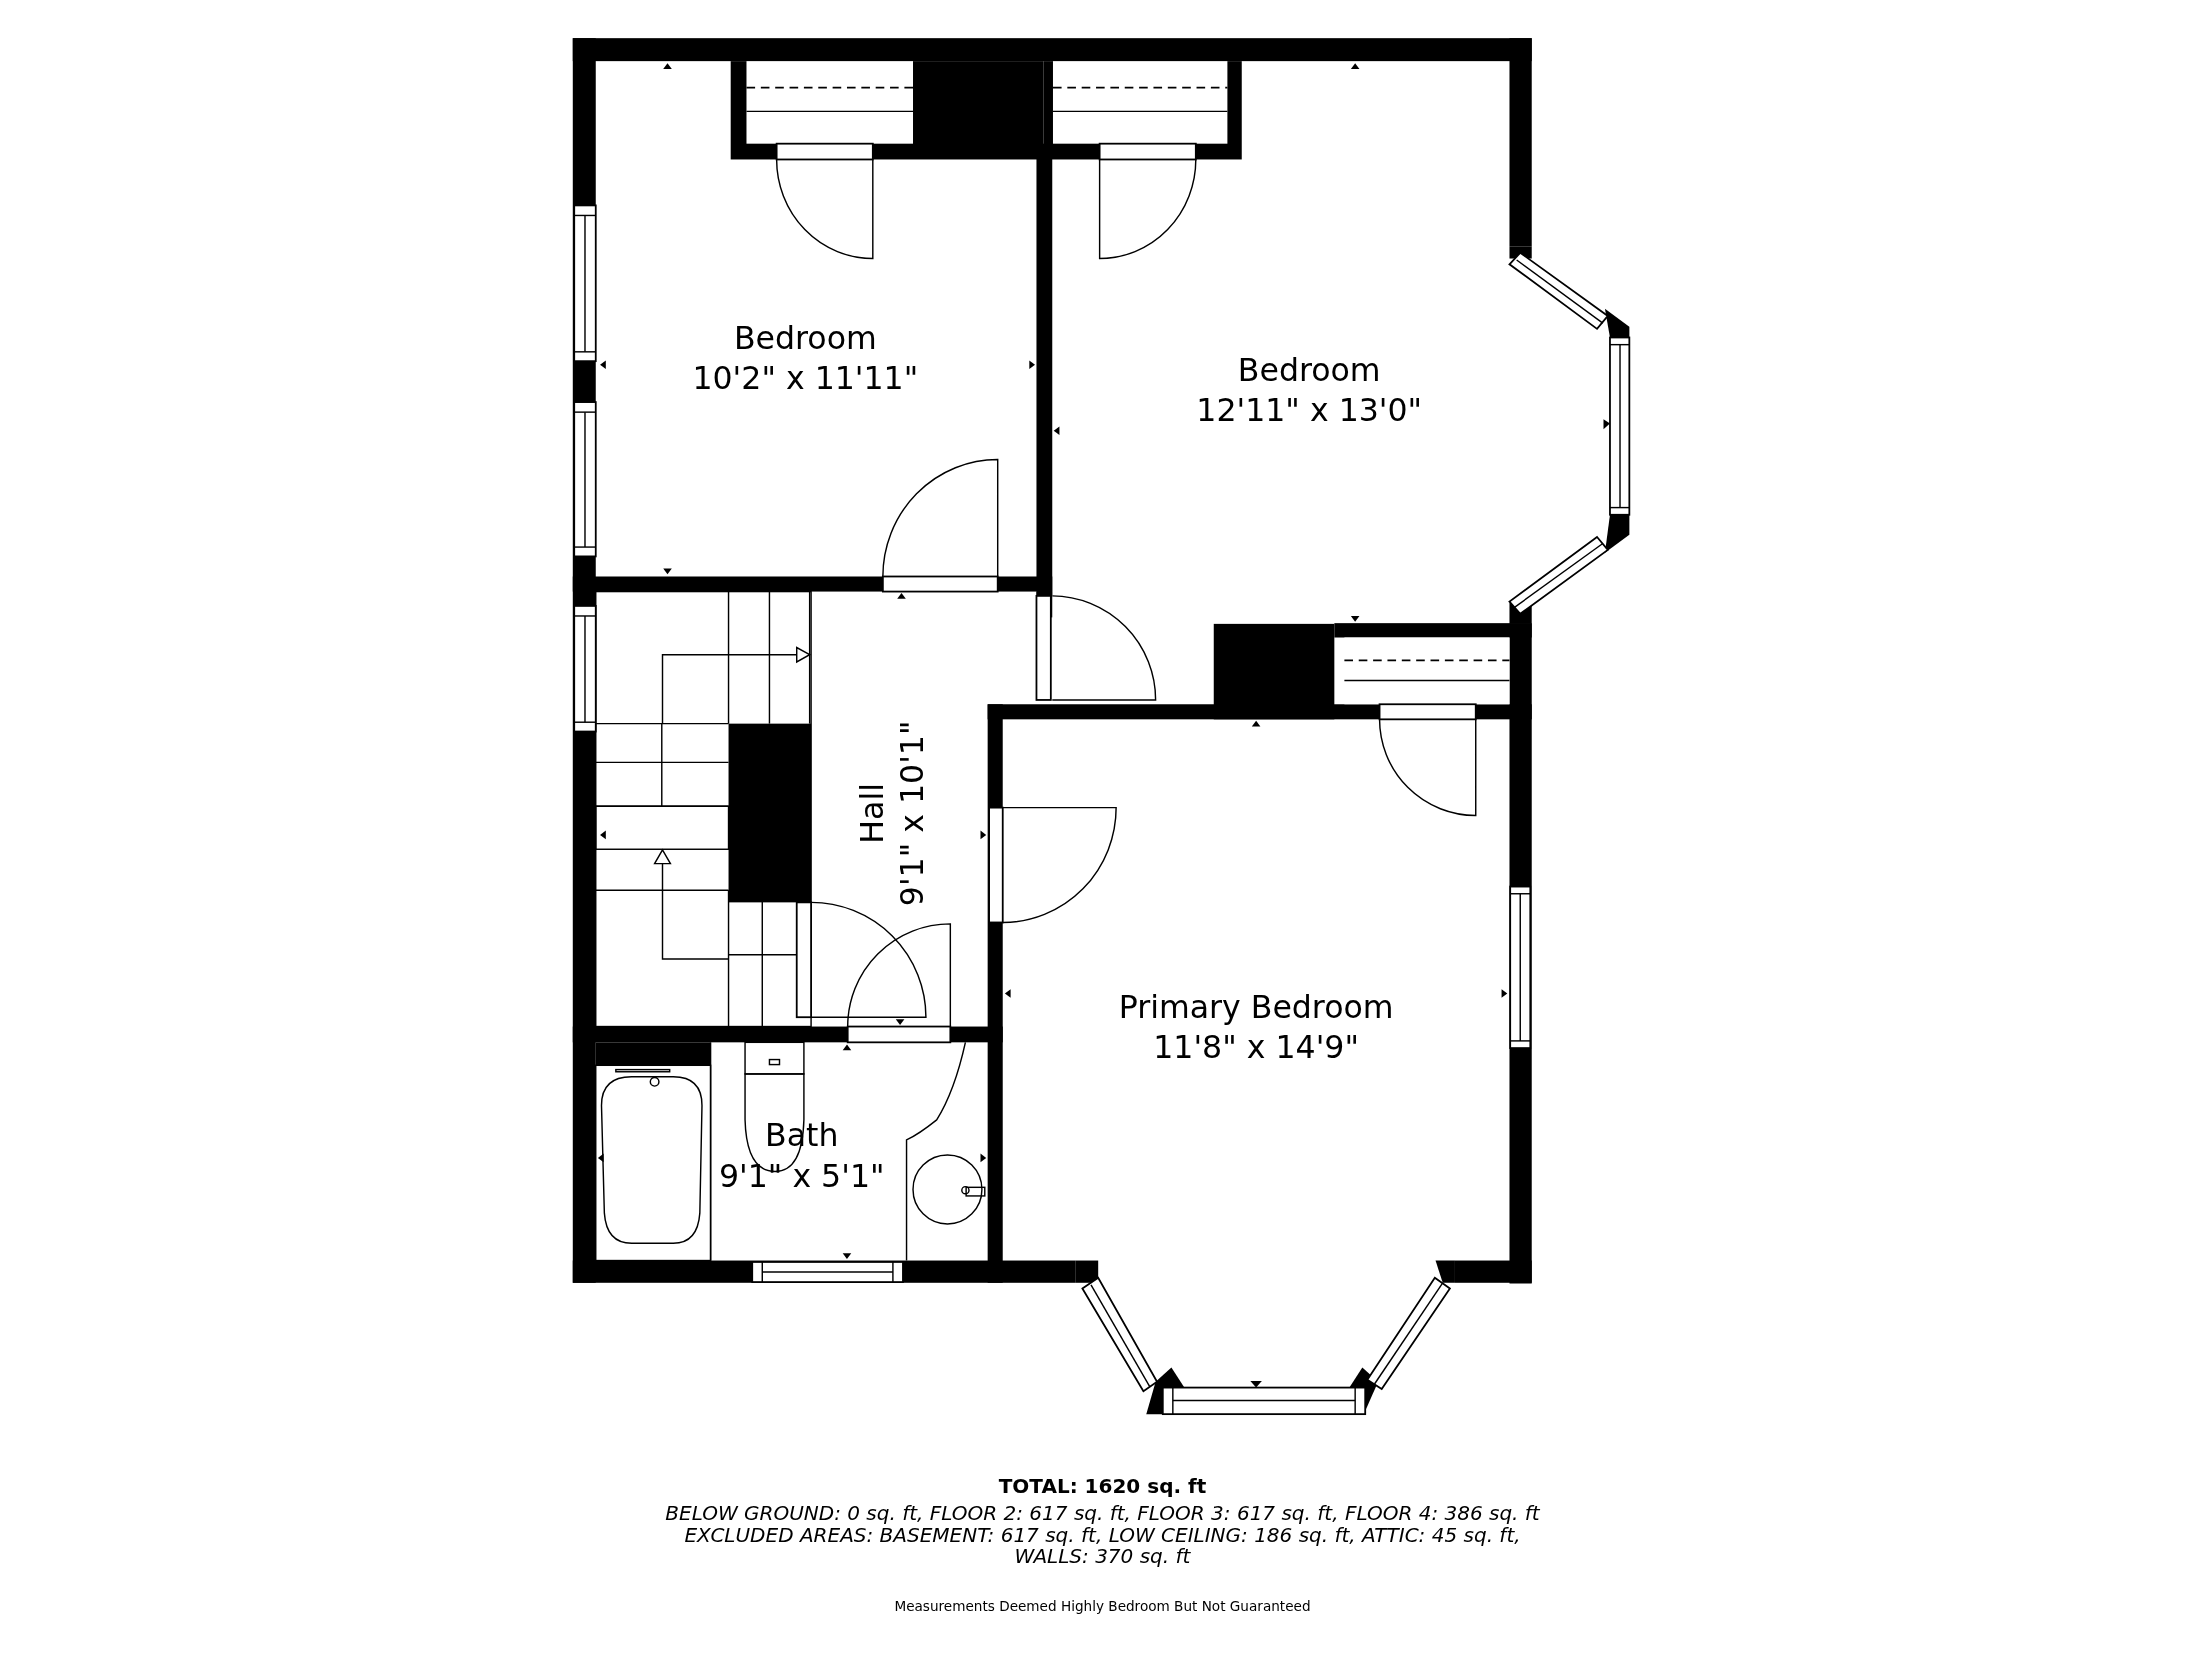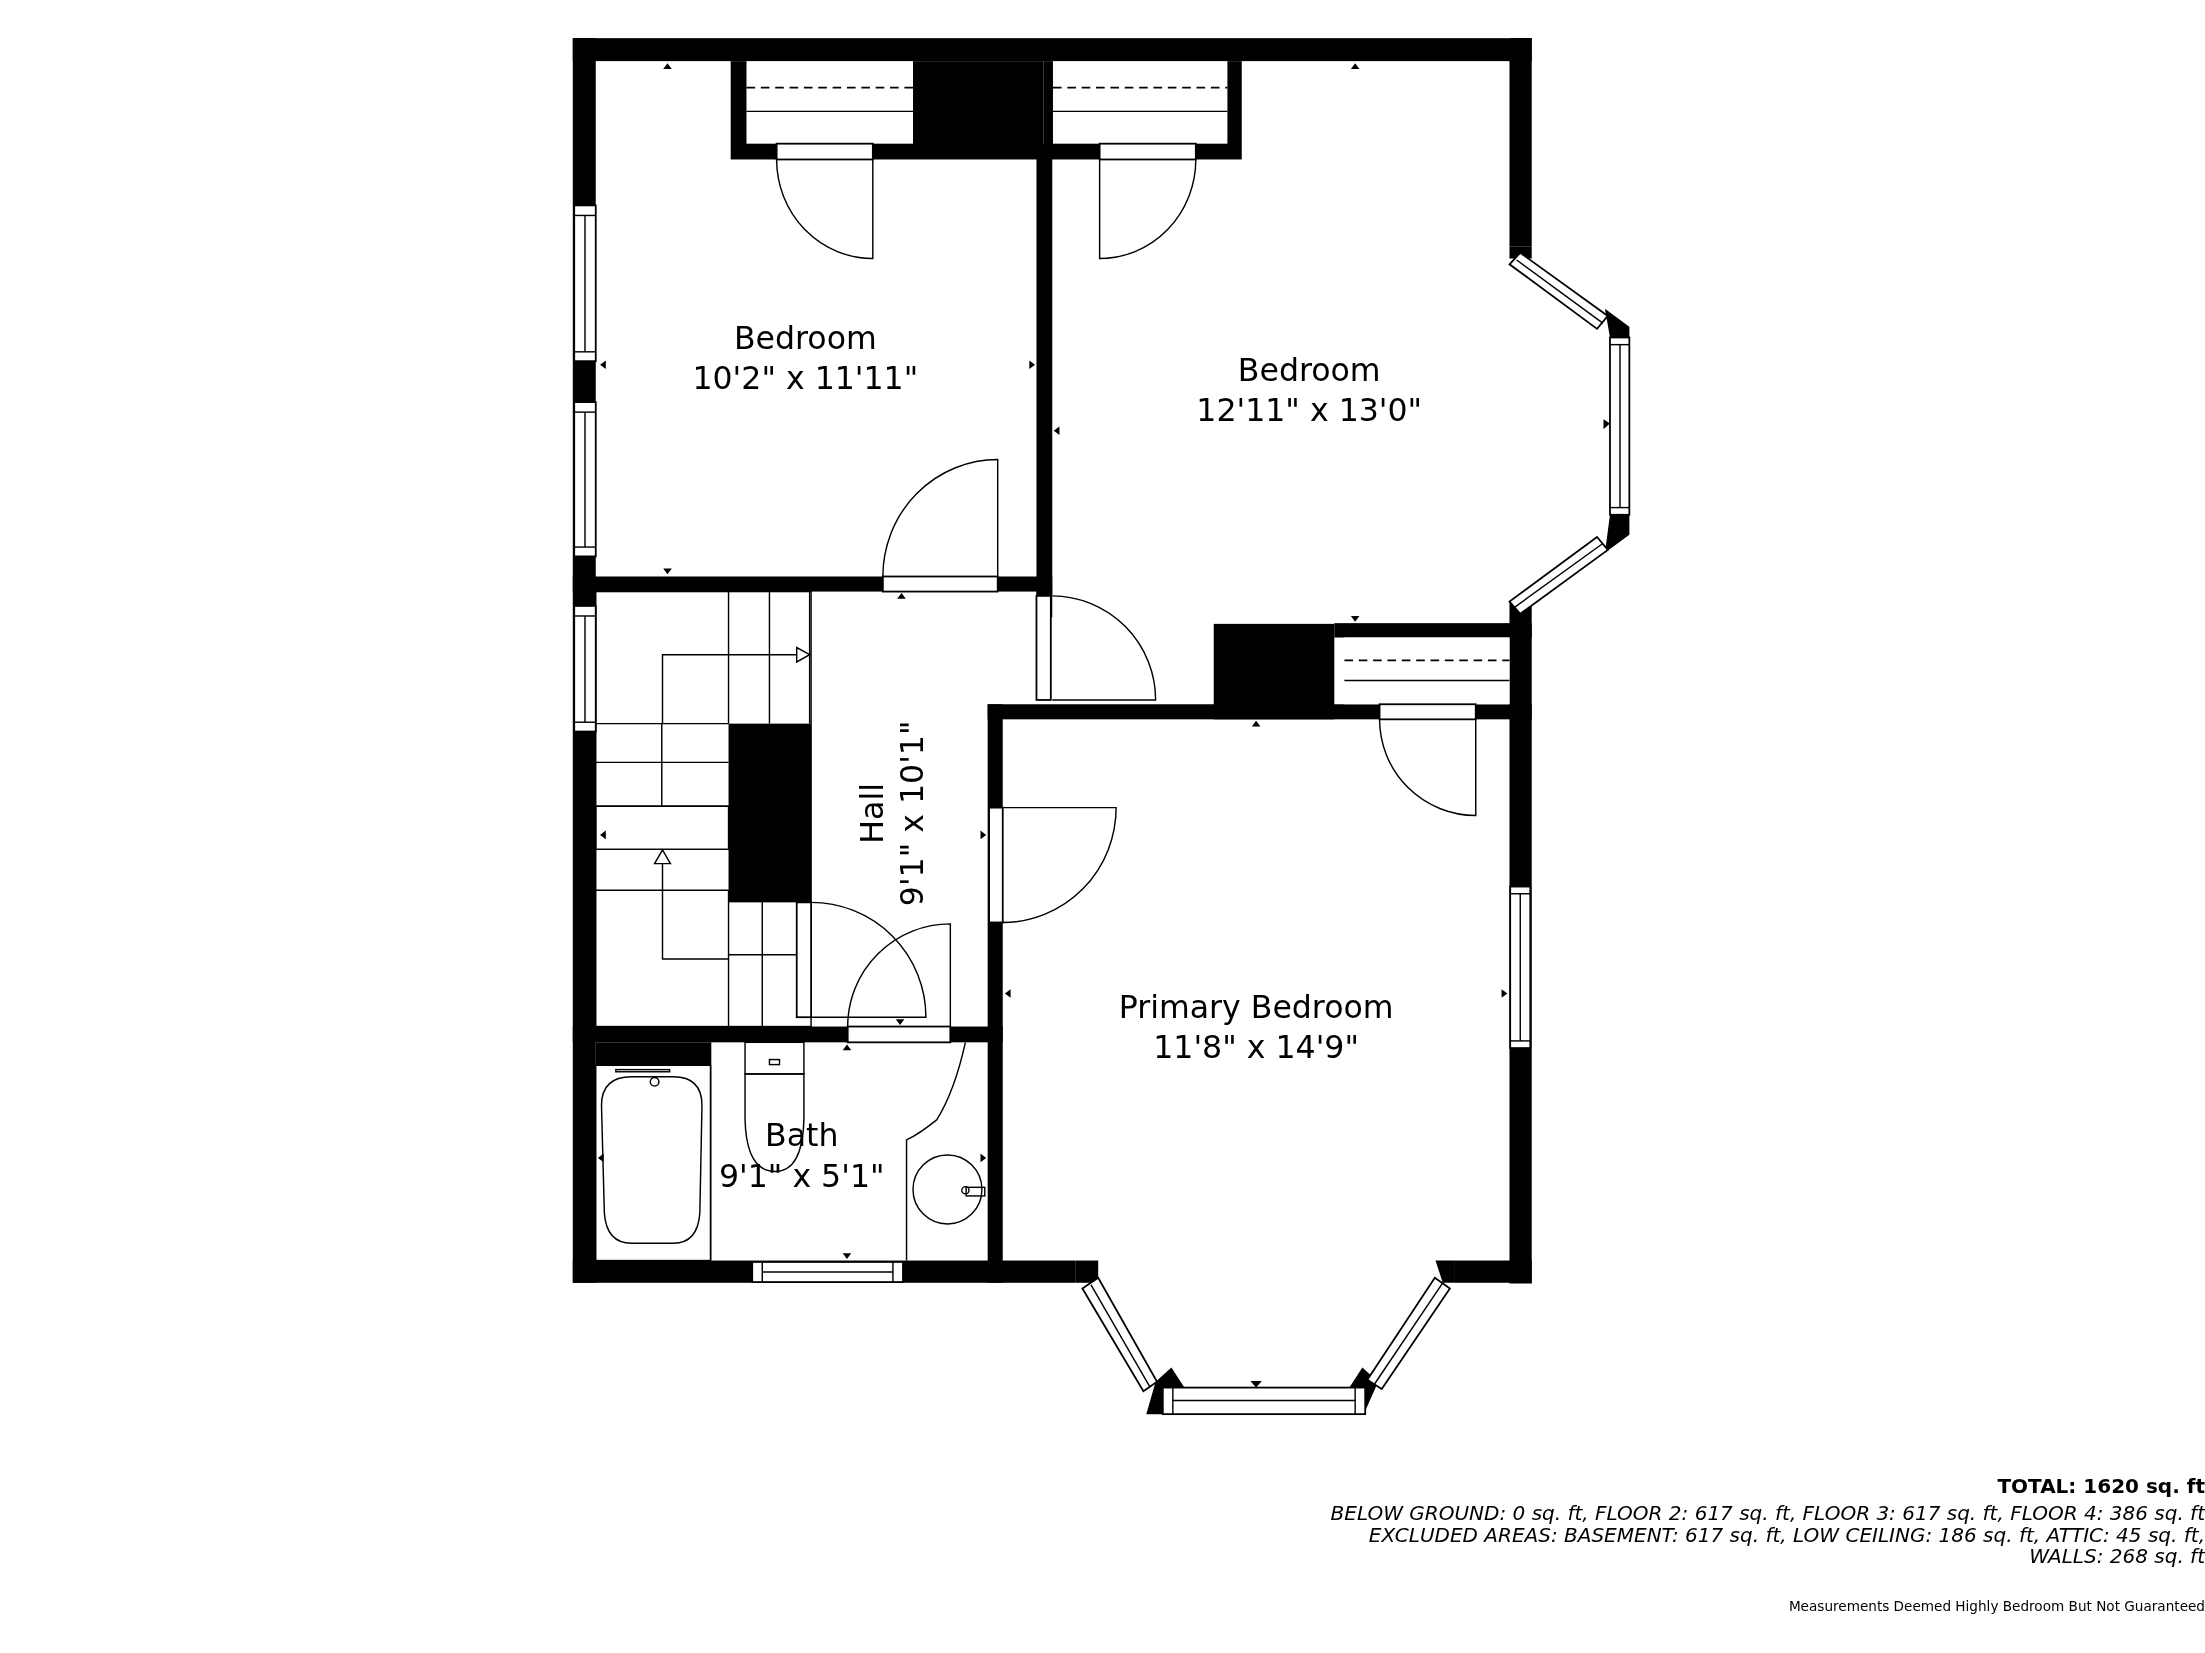--- a/index.html
+++ b/index.html
@@ -5,21 +5,21 @@
   html, body { margin:0; padding:0; background:#ffffff; }
   body { width:2205px; height:1654px; position:relative; overflow:hidden; font-family:"DejaVu Sans", sans-serif; color:#000; }
   #plan { position:absolute; left:0; top:0; width:2205px; height:1654px; }
   .wall { fill:#000; }
   .ln2 { fill:none; stroke:#000; stroke-width:2; }
   .win { fill:#fff; stroke:#000; stroke-width:2.5; }
   .dash { fill:none; stroke:#000; stroke-width:2.5; stroke-dasharray:12 8; }
   .wht { fill:#fff; }
   .mk { fill:#000; }
   .room-label { font-family:"DejaVu Sans", sans-serif; font-size:44px; fill:#000; text-anchor:middle; }
-  .footer { position:absolute; left:0; width:2205px; text-align:right; font-family:"DejaVu Sans", sans-serif; }
+  .footer { position:absolute; left:0; width:2205px; text-align:center; font-family:"DejaVu Sans", sans-serif; }
   .f-total { top:1474px; font-size:20px; font-weight:bold; }
   .f-line { font-size:20px; line-height:21.5px;font-style:italic; }
   .f-l1 { top:1503px; }
   .f-l2 { top:1525px; }
   .f-l3 { top:1546px; }
   .f-disc { top:1598px; font-size:13.6px; }
 </style>
 </head>
 <body>
 
@@ -244,15 +244,15 @@
   </g>
   <g>
     <text class="room-label" x="1117" y="1597">Bath</text>
     <text class="room-label" x="1117" y="1653">9'1" x 5'1"</text>
   </g>
 </svg>
 
 <div class="footer f-total">TOTAL: 1620 sq. ft</div>
 <div class="footer f-line f-l1">BELOW GROUND: 0 sq. ft, FLOOR 2: 617 sq. ft, FLOOR 3: 617 sq. ft, FLOOR 4: 386 sq. ft</div>
 <div class="footer f-line f-l2">EXCLUDED AREAS: BASEMENT: 617 sq. ft, LOW CEILING: 186 sq. ft, ATTIC: 45 sq. ft,</div>
-<div class="footer f-line f-l3">WALLS: 268 sq. ft</div>
+<div class="footer f-line f-l3">WALLS: 370 sq. ft</div>
 <div class="footer f-disc">Measurements Deemed Highly Bedroom But Not Guaranteed</div>
 
 
 </body></html>

